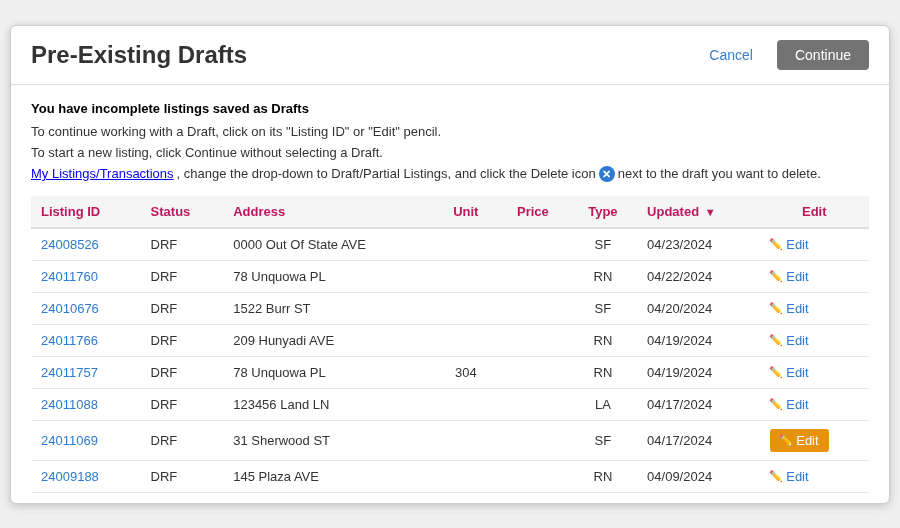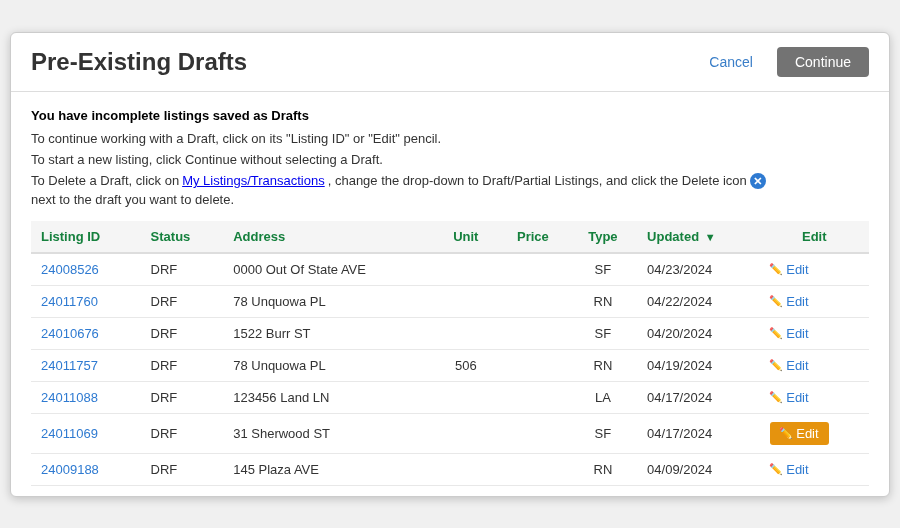--- a/index.html
+++ b/index.html
@@ -93,21 +93,21 @@
       border-collapse: collapse;
       font-size: 13px;
     }
     thead tr {
       background: #f5f5f5;
     }
     thead th {
       padding: 8px 10px;
       text-align: left;
       font-weight: bold;
-      color: #15803d;
+      color: #be185d;
       border-bottom: 2px solid #ddd;
       white-space: nowrap;
     }
     thead th.center { text-align: center; }
     tbody tr {
       border-bottom: 1px solid #e8e8e8;
     }
     tbody td {
       padding: 8px 10px;
       color: #333;
@@ -155,21 +155,20 @@
     <div class="header-buttons">
       <button class="btn-cancel">Cancel</button>
       <button class="btn-continue">Continue</button>
     </div>
   </div>
   <div class="modal-body">
     <div class="info-bold">You have incomplete listings saved as Drafts</div>
     <div class="info-text">To continue working with a Draft, click on its "Listing ID" or "Edit" pencil.</div>
     <div class="info-text">To start a new listing, click Continue without selecting a Draft.</div>
     <div class="delete-note">
-      <span>To Delete a Draft, click on</span>
       <a href="#">My Listings/Transactions</a>
       <span>, change the drop-down to Draft/Partial Listings, and click the Delete icon</span>
       <span class="delete-icon">✕</span>
       <span>next to the draft you want to delete.</span>
     </div>
     <table>
       <thead>
         <tr>
           <th>Listing ID</th>
           <th>Status</th>
@@ -212,24 +211,36 @@
             <td>1522 Burr ST</td>
             <td class="center"></td>
             <td class="center"></td>
             <td class="center">SF</td>
             <td>04/20/2024</td>
             <td class="center">
               <button class="edit-btn"><span class="pencil-icon">✏️</span> Edit</button>
             </td>
           </tr>
           <tr>
+            <td><a href="#" class="listing-id-link">24011766</a></td>
+            <td>DRF</td>
+            <td>209 Hunyadi AVE</td>
+            <td class="center"></td>
+            <td class="center"></td>
+            <td class="center">RN</td>
+            <td>04/19/2024</td>
+            <td class="center">
+              <button class="edit-btn"><span class="pencil-icon">✏️</span> Edit</button>
+            </td>
+          </tr>
+          <tr>
             <td><a href="#" class="listing-id-link">24011757</a></td>
             <td>DRF</td>
             <td>78 Unquowa PL</td>
-            <td class="center">506</td>
+            <td class="center">304</td>
             <td class="center"></td>
             <td class="center">RN</td>
             <td>04/19/2024</td>
             <td class="center">
               <button class="edit-btn"><span class="pencil-icon">✏️</span> Edit</button>
             </td>
           </tr>
           <tr>
             <td><a href="#" class="listing-id-link">24011088</a></td>
             <td>DRF</td>

